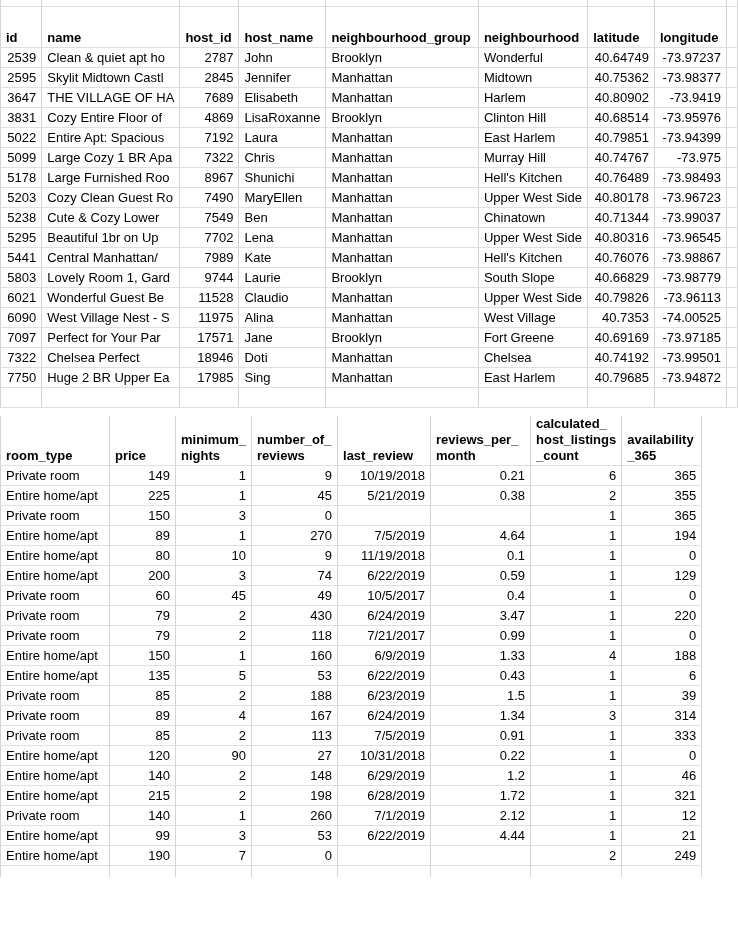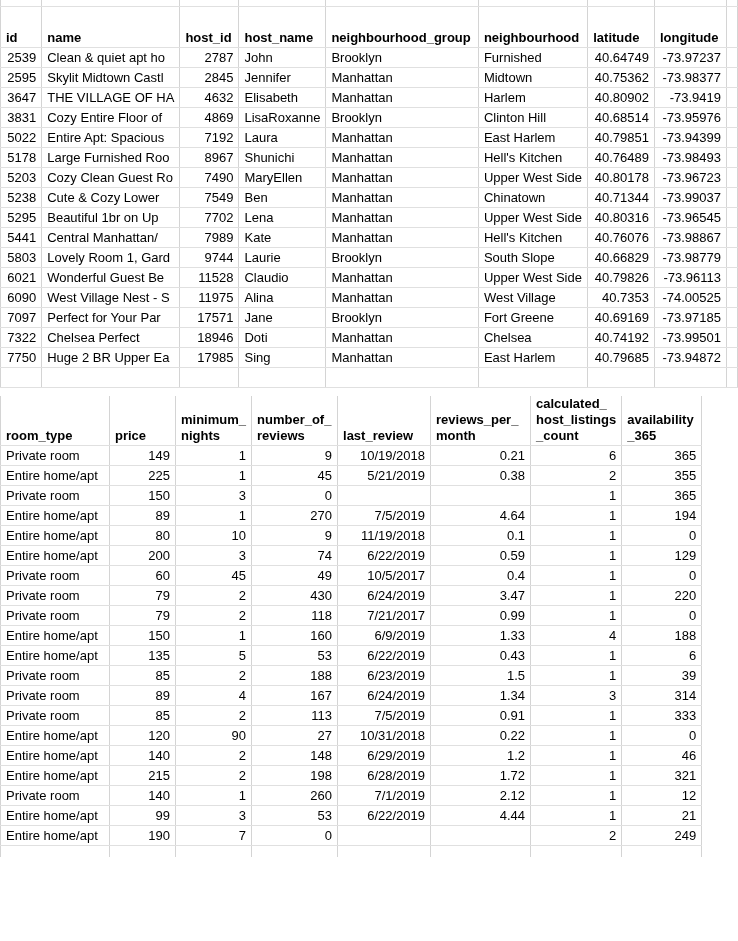--- a/index.html
+++ b/index.html
@@ -83,40 +83,40 @@
           <th>latitude</th>
           <th>longitude</th>
           <th></th>
         </tr>
         <tr>
           <td class="num">2539</td>
           <td class="txt">Clean &amp; quiet apt ho</td>
           <td class="num">2787</td>
           <td class="txt">John</td>
           <td class="txt">Brooklyn</td>
-          <td class="txt">Furnished</td>
+          <td class="txt">Wonderful</td>
           <td class="num">40.64749</td>
           <td class="num">-73.97237</td>
           <td></td>
         </tr>
         <tr>
           <td class="num">2595</td>
           <td class="txt">Skylit Midtown Castl</td>
           <td class="num">2845</td>
           <td class="txt">Jennifer</td>
           <td class="txt">Manhattan</td>
           <td class="txt">Midtown</td>
           <td class="num">40.75362</td>
           <td class="num">-73.98377</td>
           <td></td>
         </tr>
         <tr>
           <td class="num">3647</td>
           <td class="txt">THE VILLAGE OF HA</td>
-          <td class="num">4632</td>
+          <td class="num">7689</td>
           <td class="txt">Elisabeth</td>
           <td class="txt">Manhattan</td>
           <td class="txt">Harlem</td>
           <td class="num">40.80902</td>
           <td class="num">-73.9419</td>
           <td></td>
         </tr>
         <tr>
           <td class="num">3831</td>
           <td class="txt">Cozy Entire Floor of</td>
@@ -130,20 +130,31 @@
         </tr>
         <tr>
           <td class="num">5022</td>
           <td class="txt">Entire Apt: Spacious</td>
           <td class="num">7192</td>
           <td class="txt">Laura</td>
           <td class="txt">Manhattan</td>
           <td class="txt">East Harlem</td>
           <td class="num">40.79851</td>
           <td class="num">-73.94399</td>
+          <td></td>
+        </tr>
+        <tr>
+          <td class="num">5099</td>
+          <td class="txt">Large Cozy 1 BR Apa</td>
+          <td class="num">7322</td>
+          <td class="txt">Chris</td>
+          <td class="txt">Manhattan</td>
+          <td class="txt">Murray Hill</td>
+          <td class="num">40.74767</td>
+          <td class="num">-73.975</td>
           <td></td>
         </tr>
         <tr>
           <td class="num">5178</td>
           <td class="txt">Large Furnished Roo</td>
           <td class="num">8967</td>
           <td class="txt">Shunichi</td>
           <td class="txt">Manhattan</td>
           <td class="txt">Hell's Kitchen</td>
           <td class="num">40.76489</td>

